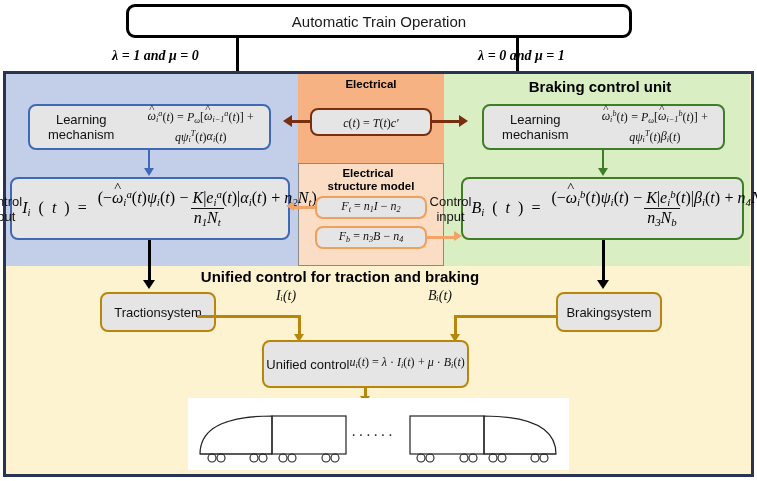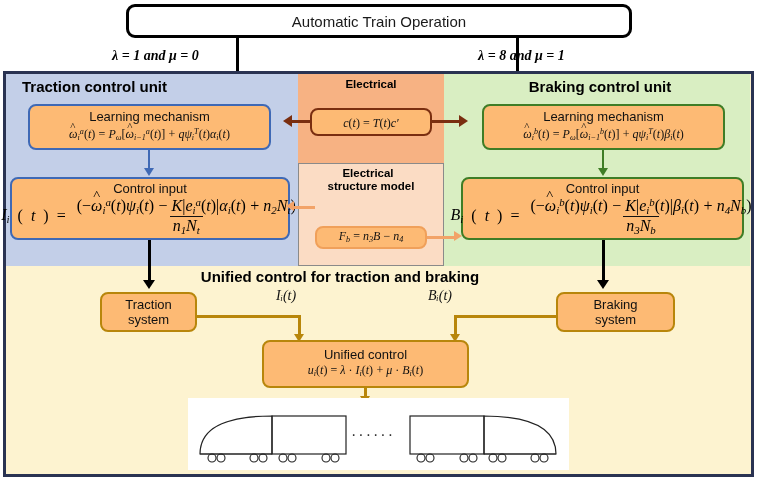--- a/index.html
+++ b/index.html
@@ -30,22 +30,22 @@
   .panel-unified{left:6px;top:266px;width:744px;height:208px;background:#fdf3d0;}
 
   .panel-title{
     font-weight:bold;font-size:15px;color:#000;text-align:center;
     width:100%;
   }
   .panel-title.small{font-size:11.5px;line-height:13px;}
 
   
   .fbox{
-    background:#fdba74;border-radius:8px;
-    display:flex;flex-direction:column;align-items:center;justify-content:center;
+    background:#e5e5e5;border-radius:8px;
+    display:flex;flex-direction:row;align-items:center;justify-content:center;
     text-align:center;
   }
   .fbox .cap{font-size:13px;color:#111;line-height:15px;}
   .fbox .eq{font-size:12px;color:#111;line-height:14px;margin-top:1px;}
 
   .b-blue{border:2.5px solid #3f69b5;}
   .b-green{border:2.5px solid #3f7d26;}
   .b-brown{border:2.5px solid #7a2e10;}
   .b-orange{border:2px solid #f0a05a;}
   .b-gold{border:2.5px solid #b8860b;}
@@ -106,31 +106,30 @@
   <div class="abs title-box">
     <span>Automatic Train Operation</span>
   </div>
 
   <div class="abs vline" style="left:236px;top:38px;height:48px;"></div>
   <div class="abs arrowdown-blk" style="left:231px;top:84px;"></div>
   <div class="abs vline" style="left:516px;top:38px;height:48px;"></div>
   <div class="abs arrowdown-blk" style="left:511px;top:84px;"></div>
 
   <div class="abs lm-label" style="left:112px;top:48px;">λ = 1 and μ = 0</div>
-  <div class="abs lm-label" style="left:478px;top:48px;">λ = 8 and μ = 1</div>
+  <div class="abs lm-label" style="left:478px;top:48px;">λ = 0 and μ = 1</div>
 
   <div class="abs outer-frame"></div>
 
   <div class="abs panel-traction"></div>
   <div class="abs panel-braking"></div>
   <div class="abs panel-temp"></div>
   <div class="abs panel-elec"></div>
   <div class="abs panel-unified"></div>
 
-  <div class="abs panel-title" style="left:10px;top:78px;width:262px;text-align:left;padding-left:12px;">Traction control unit</div>
   <div class="abs panel-title" style="left:460px;top:78px;width:280px;">Braking control unit</div>
 
   <div class="abs panel-title small" style="left:300px;top:78px;width:142px;">Electrical</div>
 
   <div class="abs panel-title small" style="left:300px;top:167px;width:136px;">Electrical</div>
   <div class="abs panel-title small" style="left:300px;top:180px;width:142px;">structure model</div>
 
   <div class="abs panel-title" style="left:6px;top:268px;width:668px;">Unified control for traction and braking</div>
 
   <div class="abs fbox b-blue" style="left:28px;top:104px;width:243px;height:46px;">
@@ -168,20 +167,25 @@
     <div class="eq">
       <span class="mi">c</span><span class="mtxt">(</span><span class="mi">t</span><span class="mtxt">)</span><span class="mn"> = </span><span class="mi">T</span><span class="mtxt">(</span><span class="mi">t</span><span class="mtxt">)</span><span class="mi">c′</span>
     </div>
   </div>
 
   <div class="abs ln-brown" style="left:292px;top:120px;width:20px;"></div>
   <div class="abs arrowleft-brown" style="left:283px;top:115px;"></div>
   <div class="abs ln-brown" style="left:430px;top:120px;width:30px;"></div>
   <div class="abs arrowright-brown" style="left:459px;top:115px;"></div>
 
+  <div class="abs fbox b-orange" style="left:315px;top:196px;width:112px;height:23px;">
+    <div class="eq">
+      <span class="mi">F<sub>t</sub></span><span class="mn"> = </span><span class="mi">n<sub>1</sub>I</span><span class="mn"> − </span><span class="mi">n<sub>2</sub></span>
+    </div>
+  </div>
   <div class="abs fbox b-orange" style="left:315px;top:226px;width:112px;height:23px;">
     <div class="eq">
       <span class="mi">F<sub>b</sub></span><span class="mn"> = </span><span class="mi">n<sub>3</sub>B</span><span class="mn"> − </span><span class="mi">n<sub>4</sub></span>
     </div>
   </div>
   <div class="abs ln-orange" style="left:294px;top:206px;width:21px;"></div>
   <div class="abs arrowleft-orange" style="left:286px;top:201px;"></div>
   <div class="abs ln-orange" style="left:427px;top:236px;width:28px;"></div>
   <div class="abs arrowright-orange" style="left:454px;top:231px;"></div>
 
@@ -214,26 +218,26 @@
         <span class="den"><span class="mi">n<sub>3</sub>N<sub>b</sub></span></span>
       </span>
     </div>
   </div>
 
   <div class="abs vline" style="left:148px;top:240px;height:42px;"></div>
   <div class="abs arrowdown-blk" style="left:143px;top:280px;"></div>
   <div class="abs vline" style="left:602px;top:240px;height:42px;"></div>
   <div class="abs arrowdown-blk" style="left:597px;top:280px;"></div>
 
-  <div class="abs fbox b-gold" style="left:100px;top:292px;width:97px;height:40px;">
+  <div class="abs fbox b-gold" style="left:100px;top:292px;width:116px;height:40px;">
     <div class="cap">Traction</div>
     <div class="cap">system</div>
   </div>
 
-  <div class="abs fbox b-gold" style="left:556px;top:292px;width:119px;height:40px;">
+  <div class="abs fbox b-gold" style="left:556px;top:292px;width:106px;height:40px;">
     <div class="cap">Braking</div>
     <div class="cap">system</div>
   </div>
 
   <div class="abs ln-gold" style="left:197px;top:315px;width:104px;height:2.5px;"></div>
   <div class="abs ln-gold" style="left:298px;top:315px;width:2.5px;height:22px;"></div>
   <div class="abs arrowdown-gold" style="left:294px;top:334px;"></div>
   <div class="abs sig" style="left:276px;top:288px;">Iᵢ(t)</div>
 
   <div class="abs ln-gold" style="left:454px;top:315px;width:104px;height:2.5px;"></div>

